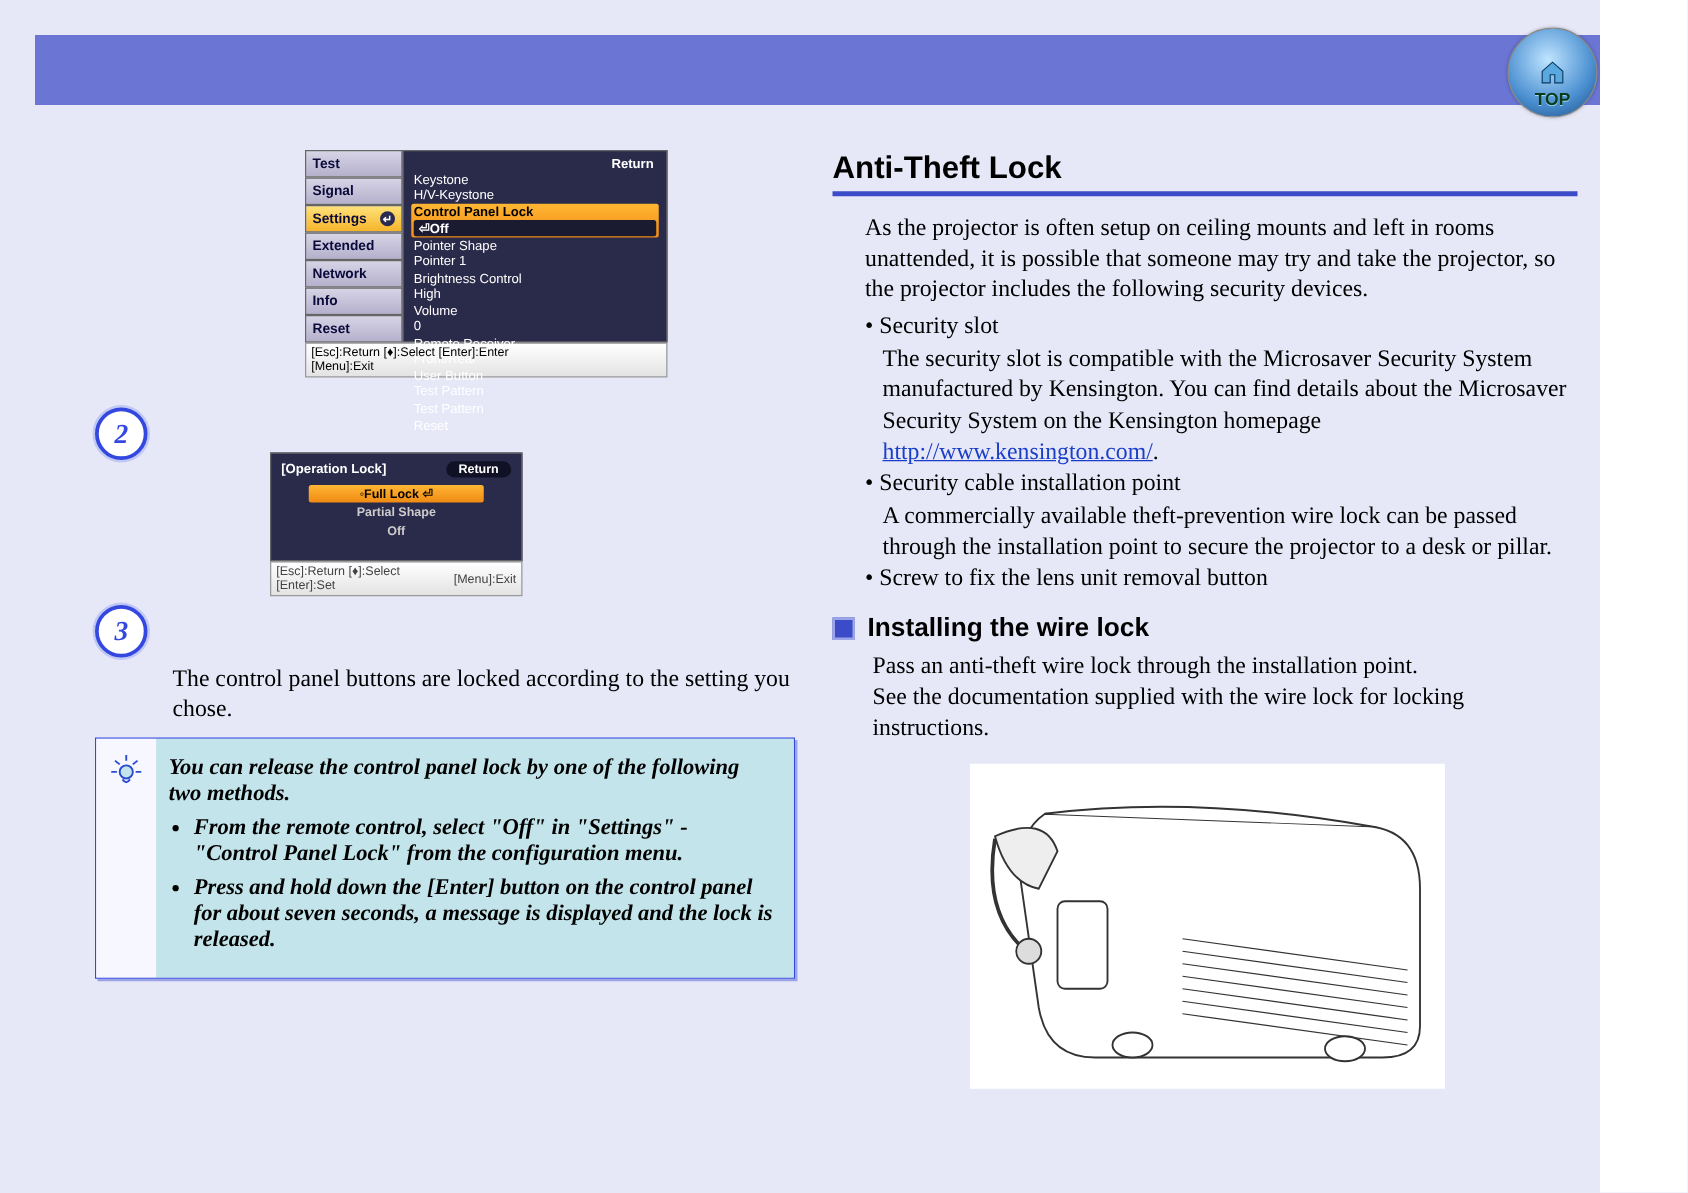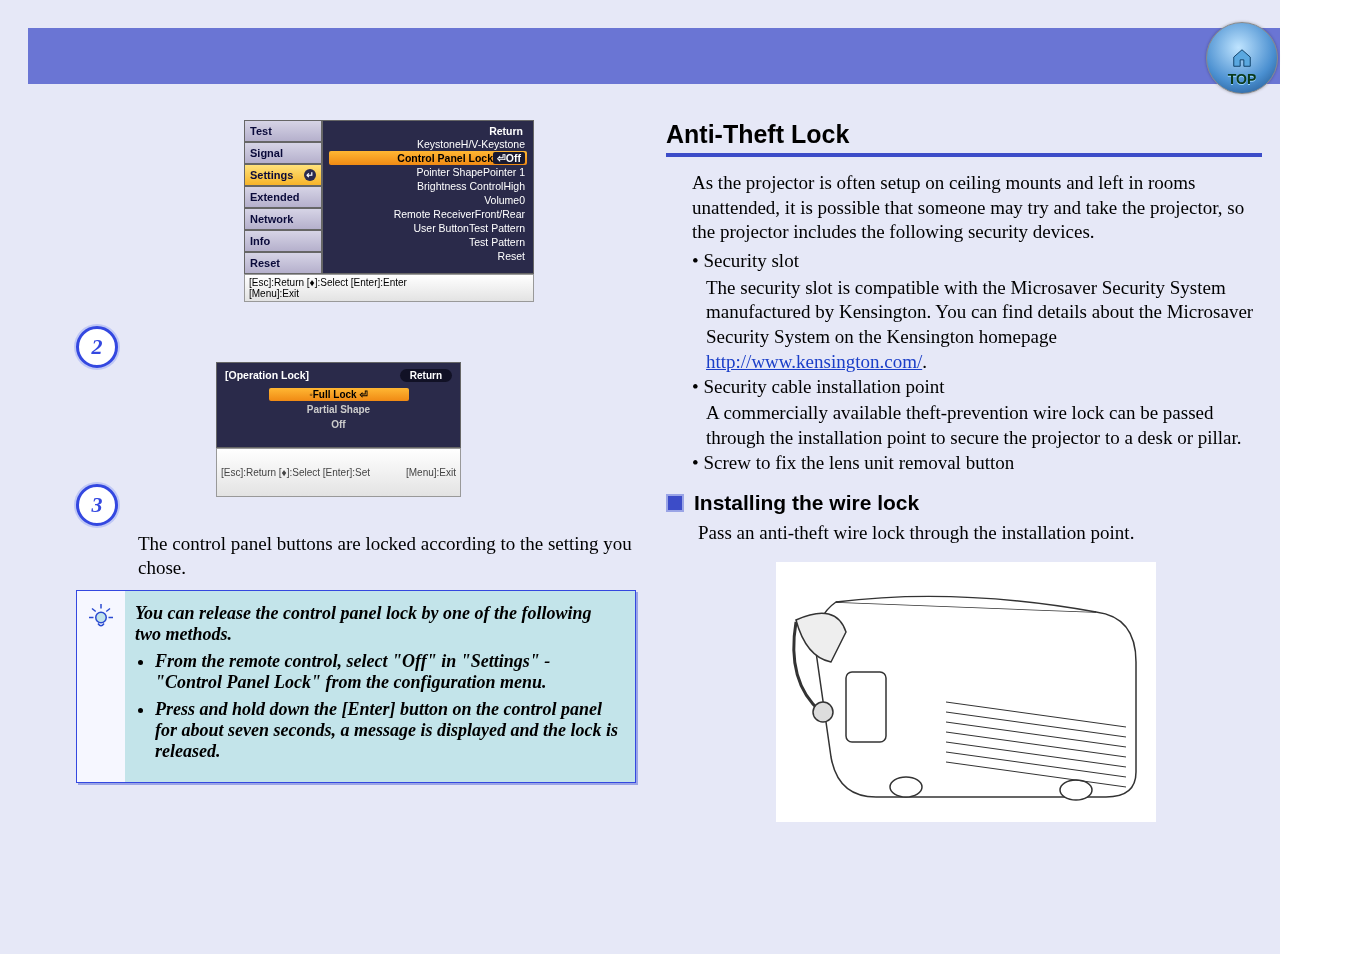--- a/index.html
+++ b/index.html
@@ -122,65 +122,66 @@
     margin-left: 78px;
     background: #2a2a4a;
     border: 1px solid #666;
     color: #fff;
     font-family: Arial, sans-serif;
     font-size: 10.5px;
     padding: 4px 6px 8px 6px;
     height: 154px;
     box-sizing: border-box;
   }
-  .osd-row { display:flex; justify-content:flex-end; padding:1px 2px; }
+  .osd-row { display:flex; justify-content:flex-start; padding:1px 2px;flex-direction:column; }
   .osd-row.hl { background: linear-gradient(#ffb733,#f08a14); color:#000; font-weight:bold; border-radius:2px; }
   .osd-row.hl .val { background:#1a1a30; color:#fff; padding:0 4px; border-radius:2px; }
   .osd-return { text-align:right; padding-right:4px; font-weight:bold; }
   .osd-helpbar {
     clear: both;
     background: linear-gradient(#fff,#e3e3e3);
     border: 1px solid #999;
     font-family: Arial, sans-serif;
     font-size: 10px;
     padding: 2px 4px;
     display:flex; justify-content:space-between;flex-direction:column;
   }
 
   
   .step2 { position:absolute; top: 206px; left: 0; }
   
   .osd2 {
     position:absolute;
     left:140px;
     top:242px;
-    width:245px;
+    width:202px;
   }
   .osd2-panel {
     background:#2a2a4a;
     border:1px solid #666;
     color:#fff;
     font-family: Arial, sans-serif;
     font-size:10.5px;
     padding:6px 8px 14px 8px;
     text-align:center;
   }
   .osd2-head { display:flex; justify-content:space-between; margin-bottom:6px; font-weight:bold; }
   .osd2-btn { background:#111125; border-radius:8px; padding:1px 10px; font-size:10px; }
   .osd2-opt { width:140px; margin:0 auto 2px auto; text-align:center; font-weight:bold; color:#fff; font-size:10px; border-radius:2px; padding:1px 0;}
   .osd2-opt.sel { background: linear-gradient(#ffb733,#f08a14); color:#000; }
   .osd2-opt.dim { color:#ccc; }
   .osd2-help {
     background: linear-gradient(#fff,#e3e3e3);
     border:1px solid #999;
     font-family: Arial, sans-serif;
     font-size:10px;
-    padding:18px 4px;
+    padding:2px 4px;
     display:flex; justify-content:space-between;
     color:#444;
+    align-items:center;
   }
 
   
   .step3 { position:absolute; top:364px; left:0; }
 
   .body-text {
     position:absolute;
     top: 412px;
     left: 62px;
     width: 500px;
@@ -414,20 +415,21 @@
     <div class="sub">A commercially available theft-prevention wire lock can be passed through the installation point to secure the projector to a desk or pillar.</div>
     <div class="item">• <span>Screw to fix the lens unit removal button</span></div>
   </div>
 
   <div class="sub-heading">
     <div class="sq"></div>
     <span>Installing the wire lock</span>
   </div>
   <div class="sub-para">
     <div>Pass an anti-theft wire lock through the installation point.</div>
+    <div>See the documentation supplied with the wire lock for locking instructions.</div>
   </div>
 
   <div class="illus">
     <svg viewBox="0 0 380 260">
       <g stroke="#333" stroke-width="1.5" fill="#fff">
         <path d="M60 40 L320 50 Q360 55 360 100 L360 210 Q360 235 330 235 L100 235 Q62 235 55 195 L40 90 Q38 55 60 40 Z"></path>
         <ellipse cx="130" cy="225" rx="16" ry="10"></ellipse>
         <ellipse cx="300" cy="228" rx="16" ry="10"></ellipse>
         <path d="M60 40 Q180 25 320 50"></path>
         <g stroke-width="1">

